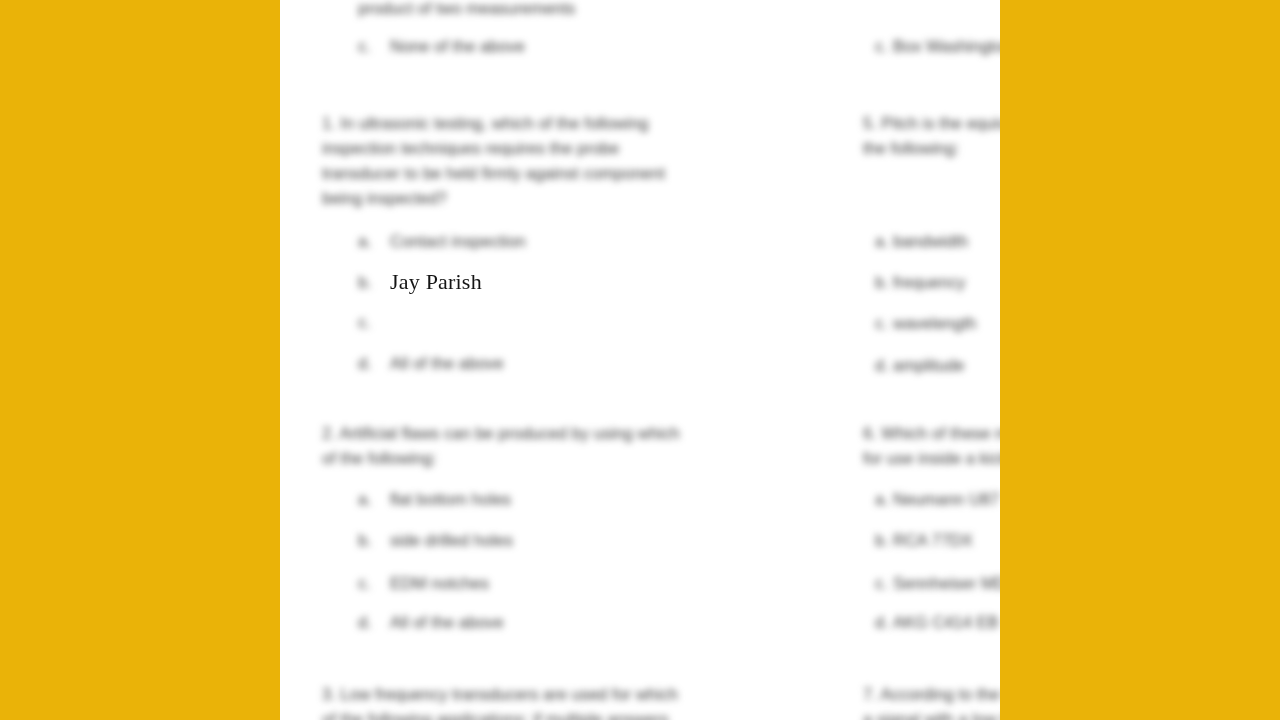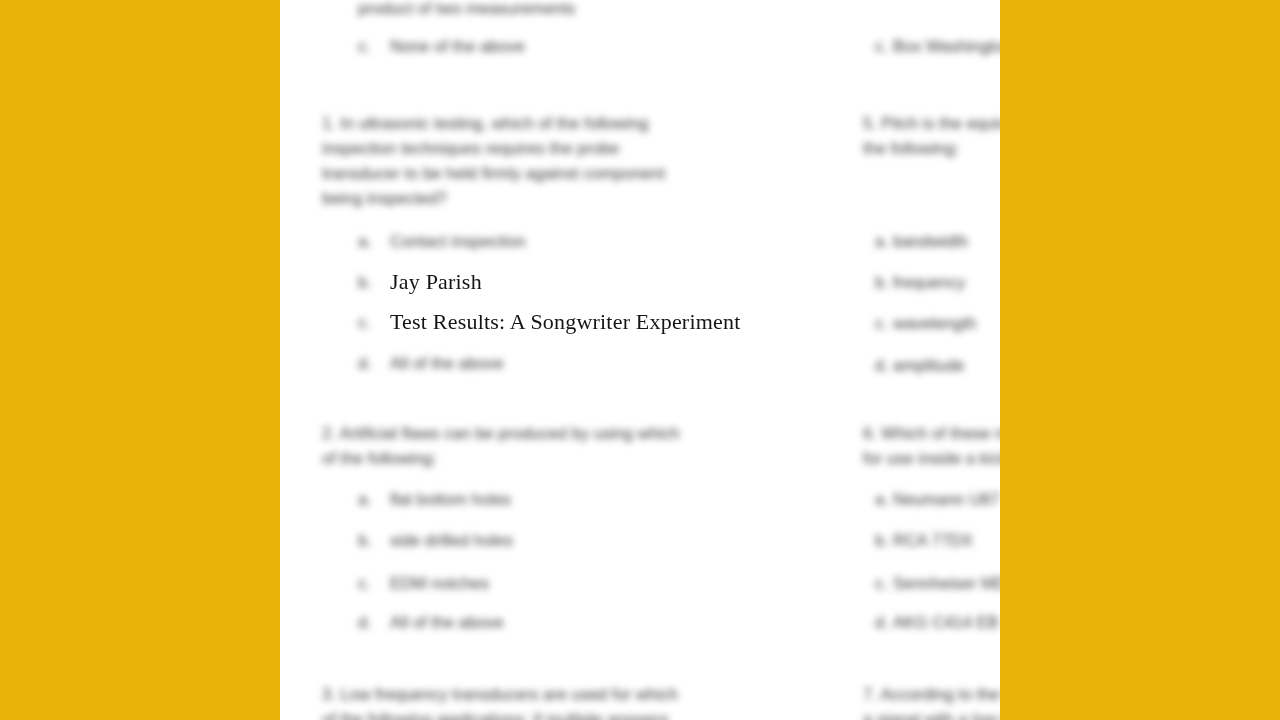--- a/index.html
+++ b/index.html
@@ -43,21 +43,20 @@
     <div class="bl q" style="top:161px;left:42px">transducer to be held firmly against component</div>
     <div class="bl q" style="top:186px;left:42px">being inspected?</div>
 
     <div class="bl" style="top:232px;left:78px">a.</div>
     <div class="bl" style="top:232px;left:110px">Contact inspection</div>
 
     <div class="bl" style="top:273px;left:78px">b.</div>
     <div class="sharp" style="top:268px;left:110px">Jay Parish</div>
 
     <div class="bl" style="top:313px;left:78px">c.</div>
-    <div class="sharp" style="top:308px;left:110px">Test Results: A Songwriter Experiment</div>
 
     <div class="bl" style="top:354px;left:78px">d.</div>
     <div class="bl" style="top:354px;left:110px">All of the above</div>
 
     <div class="bl q" style="top:421px;left:42px">2. Artificial flaws can be produced by using which</div>
     <div class="bl q" style="top:446px;left:42px">of the following:</div>
 
     <div class="bl" style="top:490px;left:78px">a.</div>
     <div class="bl" style="top:490px;left:110px">flat bottom holes</div>
     <div class="bl" style="top:531px;left:78px">b.</div>

